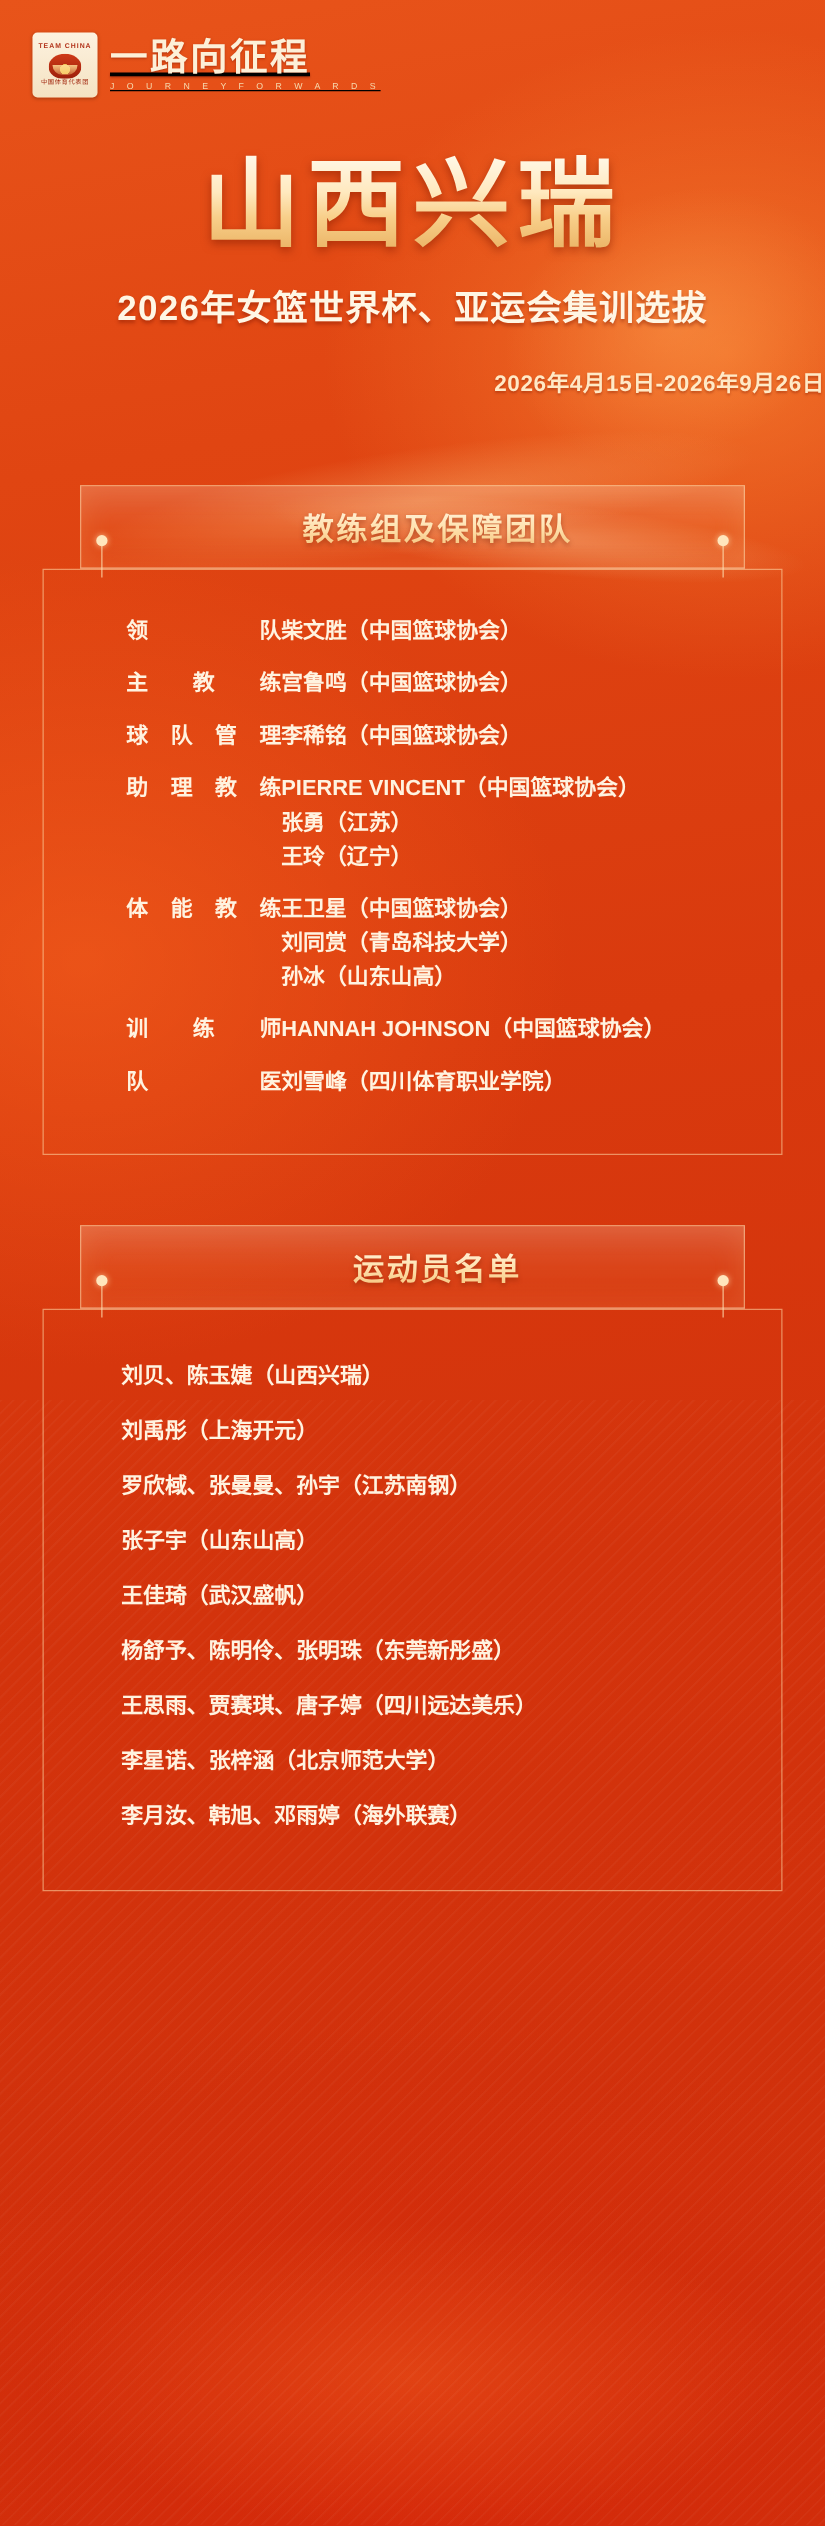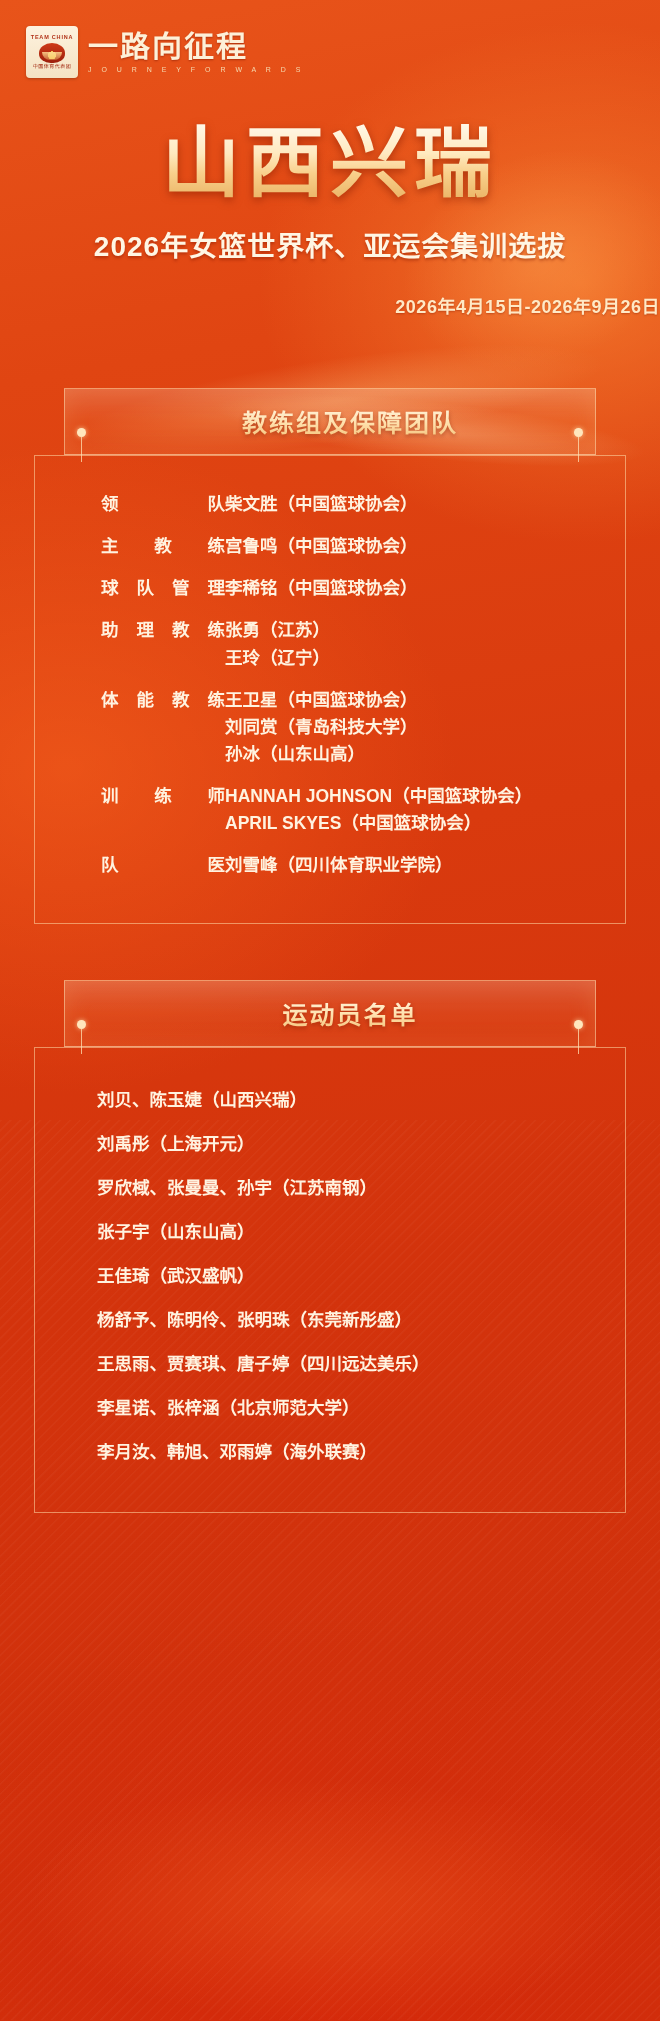--- a/index.html
+++ b/index.html
@@ -90,21 +90,21 @@
     left: 3px; right: 3px; top: 9px; height: 8px;
     border-radius: 0 0 14px 14px;
     background: linear-gradient(180deg, rgba(255,220,150,0.85), rgba(255,210,120,0.35));
   }
   .logo-badge .cn {
     font-size: 5px;
     color: #a32b13;
     letter-spacing: 0.5px;
     line-height: 1;
   }
-  .logo-text { display: flex; flex-direction: column; justify-content: center; }
+  .logo-text { display: flex; flex-direction: column; justify-content: center; text-decoration: underline; }
   .logo-text .main {
     font-size: 30px;
     font-weight: bold;
     color: #fdf0d8;
     letter-spacing: 2px;
     line-height: 1.05;
     text-shadow: 0 1px 2px rgba(120,20,0,0.5);
   }
   .logo-text .sub {
     font-size: 7px;
@@ -298,38 +298,38 @@
             </div>
             <div class="names"><span>李稀铭（中国篮球协会）</span></div>
           </div>
           <div class="staff-row">
             <div class="role">
               <span>助</span>
               <span>理</span>
               <span>教</span>
               <span>练</span>
             </div>
-            <div class="names"><span class="extra">张勇（江苏）</span><span class="extra">王玲（辽宁）</span></div>
+            <div class="names"><span>PIERRE VINCENT（中国篮球协会）</span><span class="extra">张勇（江苏）</span><span class="extra">王玲（辽宁）</span></div>
           </div>
           <div class="staff-row">
             <div class="role">
               <span>体</span>
               <span>能</span>
               <span>教</span>
               <span>练</span>
             </div>
             <div class="names"><span>王卫星（中国篮球协会）</span><span class="extra">刘同赏（青岛科技大学）</span><span class="extra">孙冰（山东山高）</span></div>
           </div>
           <div class="staff-row">
             <div class="role">
               <span>训</span>
               <span>练</span>
               <span>师</span>
             </div>
-            <div class="names"><span>HANNAH JOHNSON（中国篮球协会）</span><span class="extra">APRIL SKYES（中国篮球协会）</span></div>
+            <div class="names"><span>HANNAH JOHNSON（中国篮球协会）</span></div>
           </div>
           <div class="staff-row">
             <div class="role">
               <span>队</span>
               <span>医</span>
             </div>
             <div class="names"><span>刘雪峰（四川体育职业学院）</span></div>
           </div>
         </div>
     </div>

